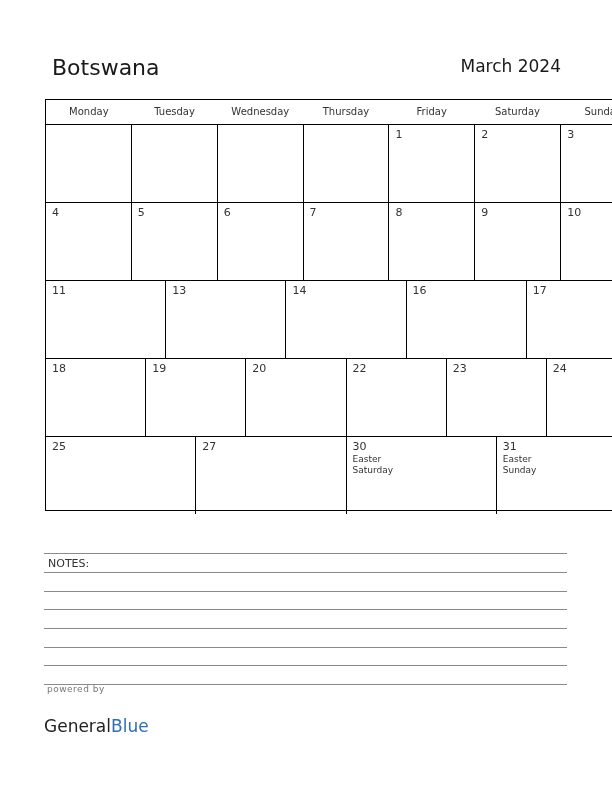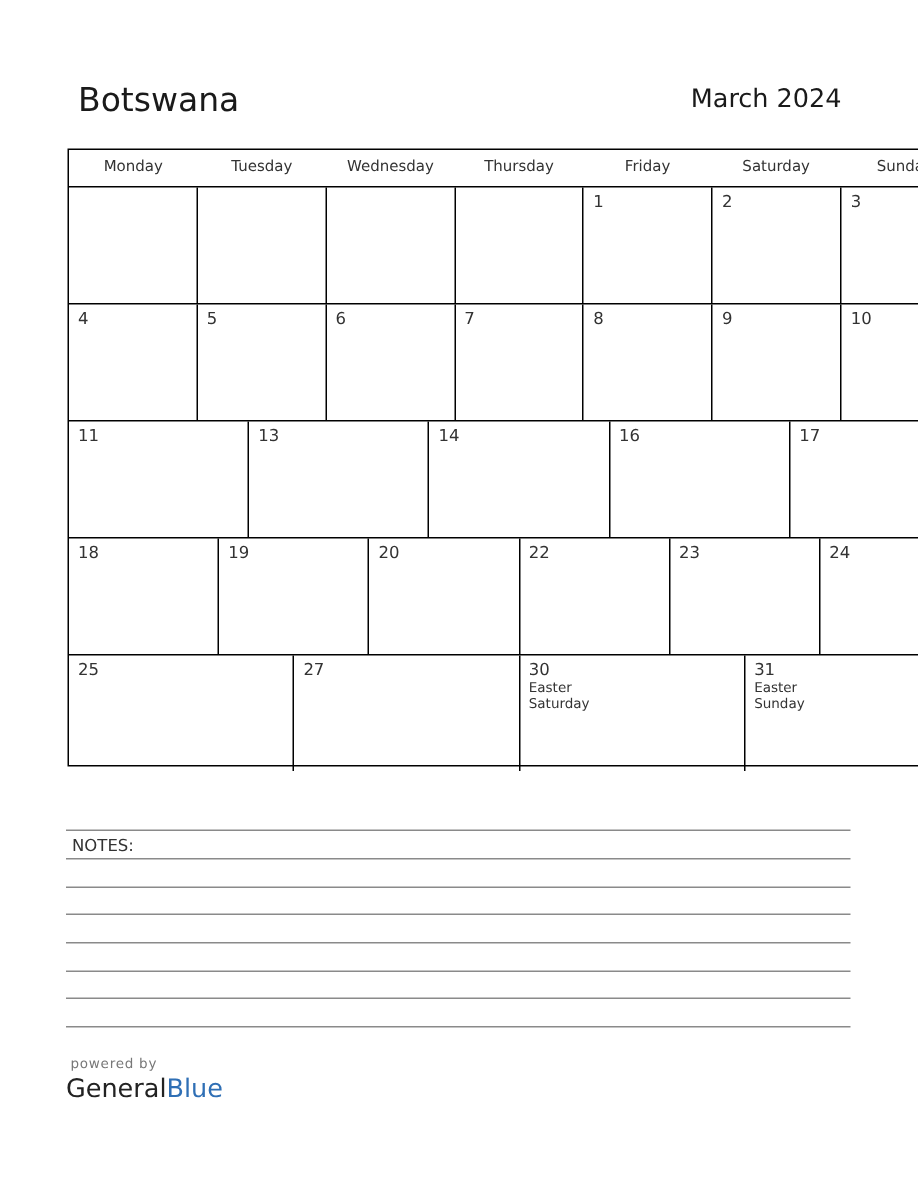--- a/index.html
+++ b/index.html
@@ -10,21 +10,21 @@
   .hdr { display:flex; height:24px; border-bottom:1px solid #000; }
   .hdr div { flex:1; text-align:center; font-size:10px; line-height:24px; color:#333; }
   .row { display:flex; height:77px; border-bottom:1px solid #000; }
   .row:last-child { border-bottom:none; }
   .cell { flex:1; border-right:1px solid #000; position:relative; padding:3px 0 0 6px; box-sizing:border-box; }
   .cell:last-child { border-right:none; }
   .num { font-size:11px; color:#333; line-height:13px; display:block; }
   .hol { font-size:9px; color:#333; line-height:11px; display:block; margin-top:1px; }
   .notes-label { position:absolute; left:48px; top:537px; font-size:11px; color:#333;margin-top:20px; }
   .nline { position:absolute; left:44px; width:523px; height:1px; background:#8a8a8a; }
-  .powered { position:absolute; left:47px; top:705px; font-size:9px; color:#777; letter-spacing:0.5px; }
+  .powered { position:absolute; left:47px; top:684px; font-size:9px; color:#777; letter-spacing:0.5px; }
   .brand { position:absolute; left:44px; top:716px; font-size:17px; color:#222;text-align:center; }
   .brand .blue { color:#2f6fb5; }
 </style>
 </head>
 <body>
 
 <div class="country">Botswana</div>
 <div class="month">March 2024</div>
 
 <div class="cal">

